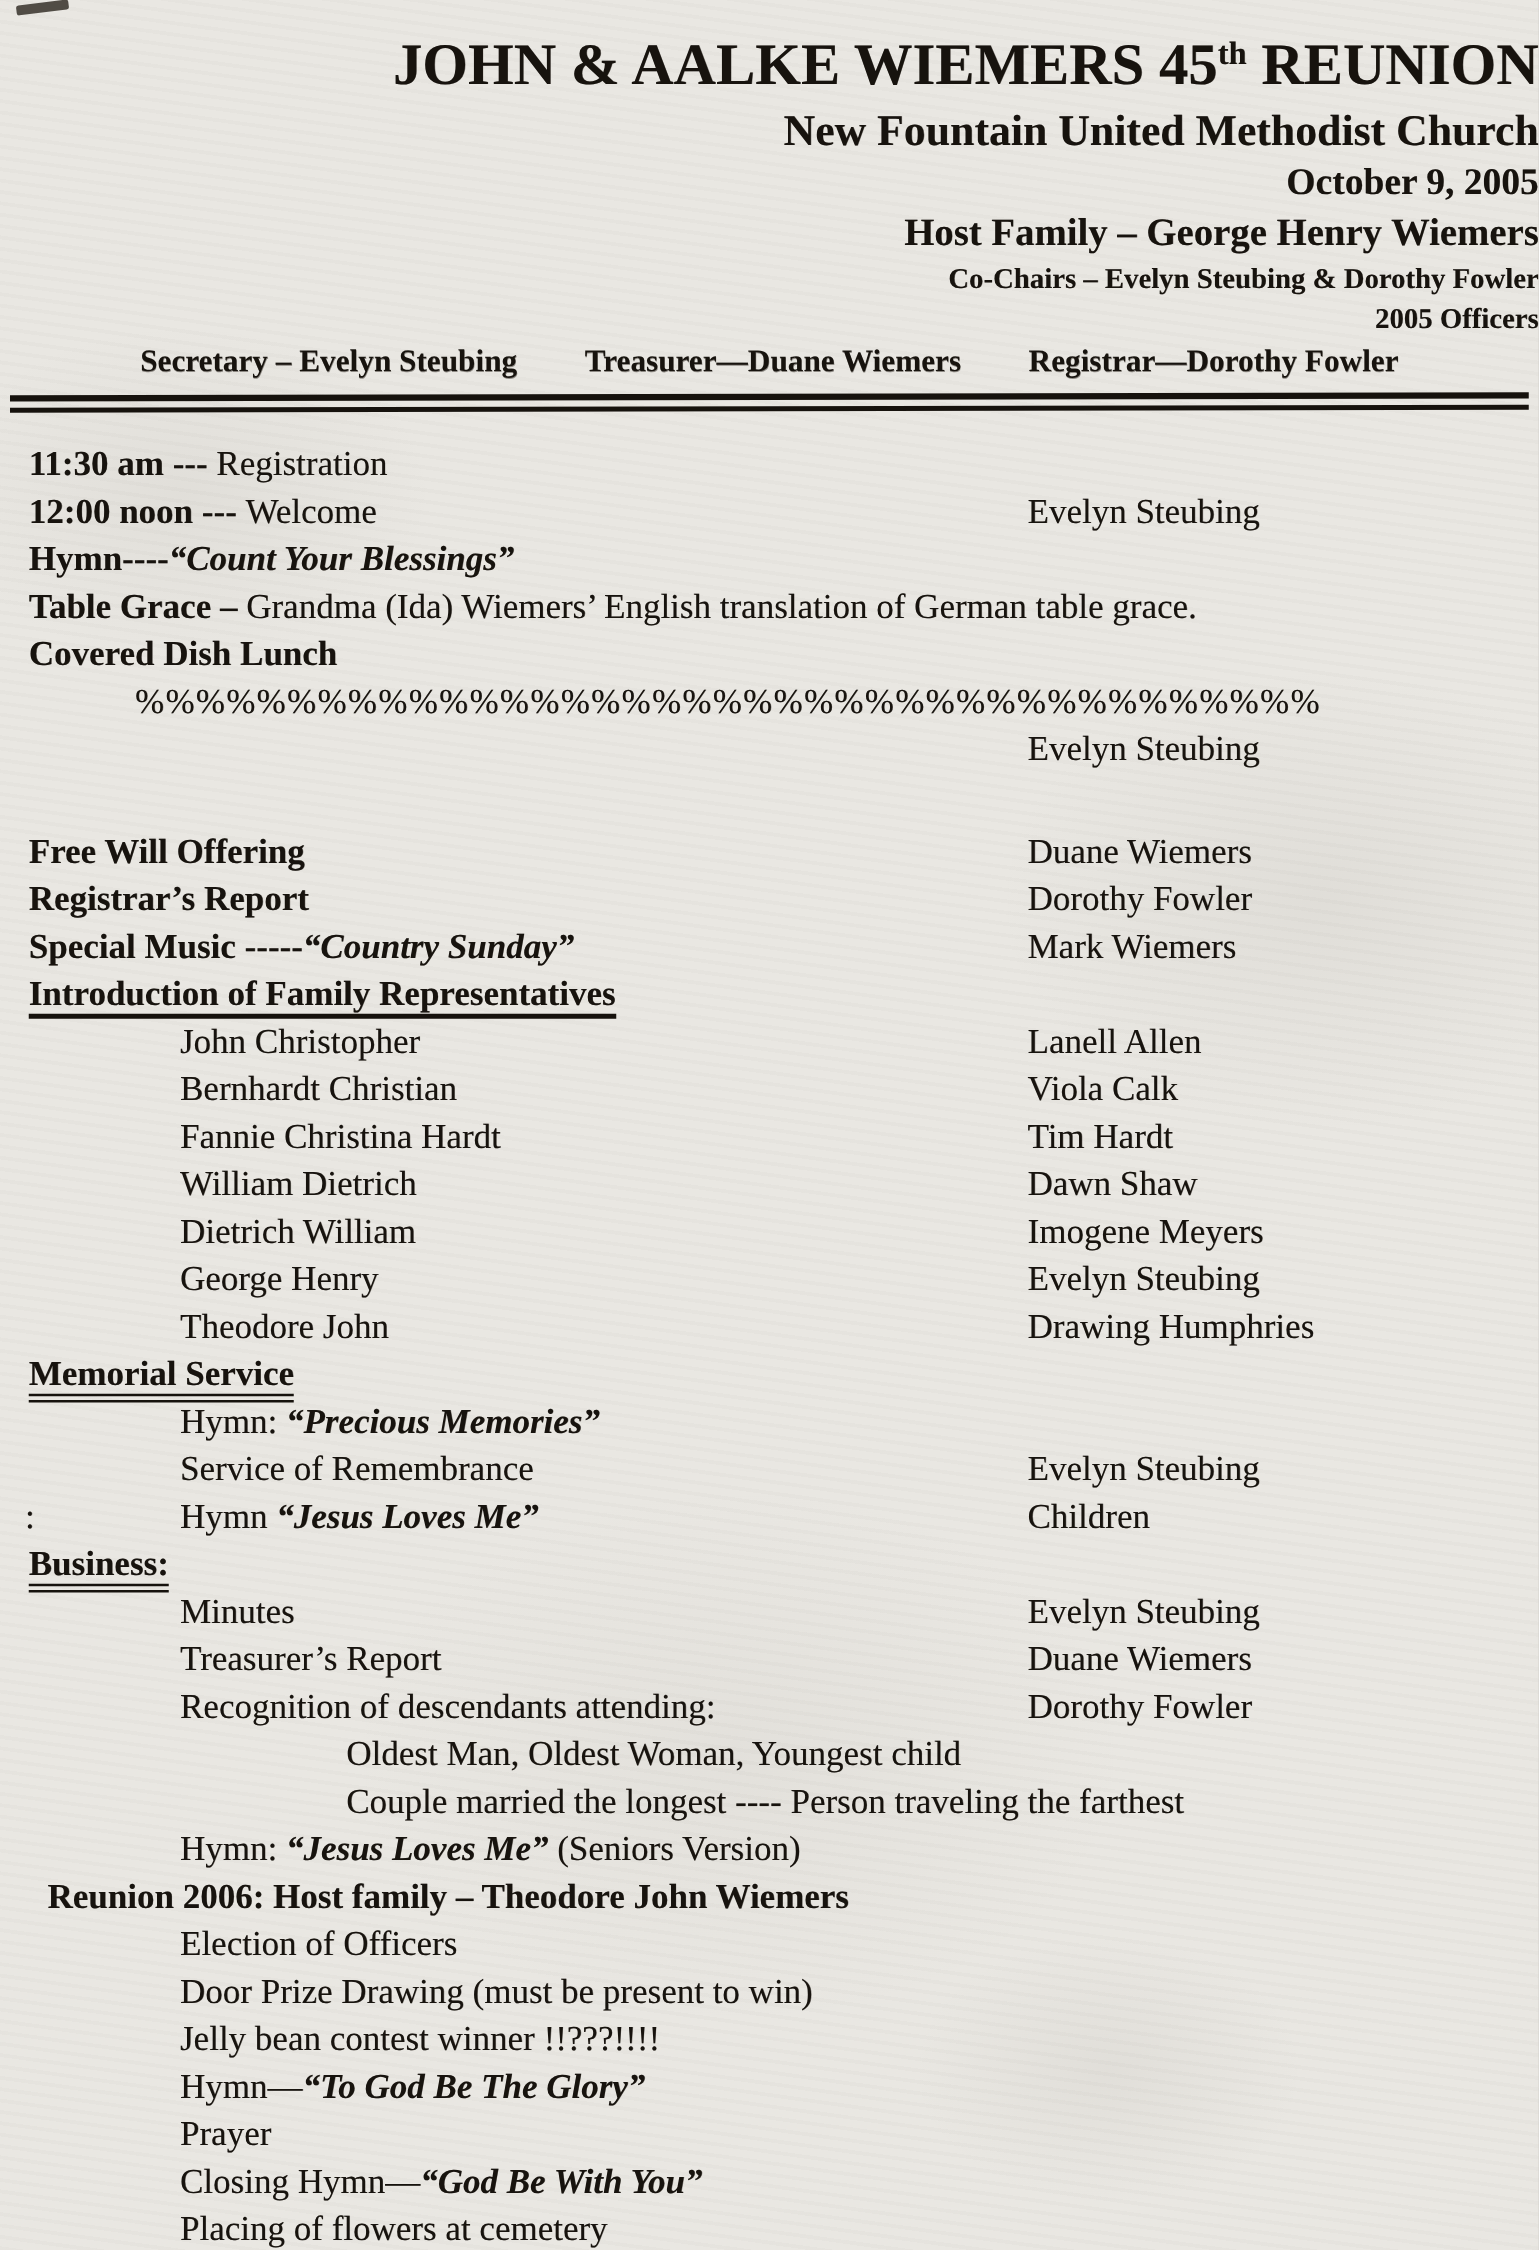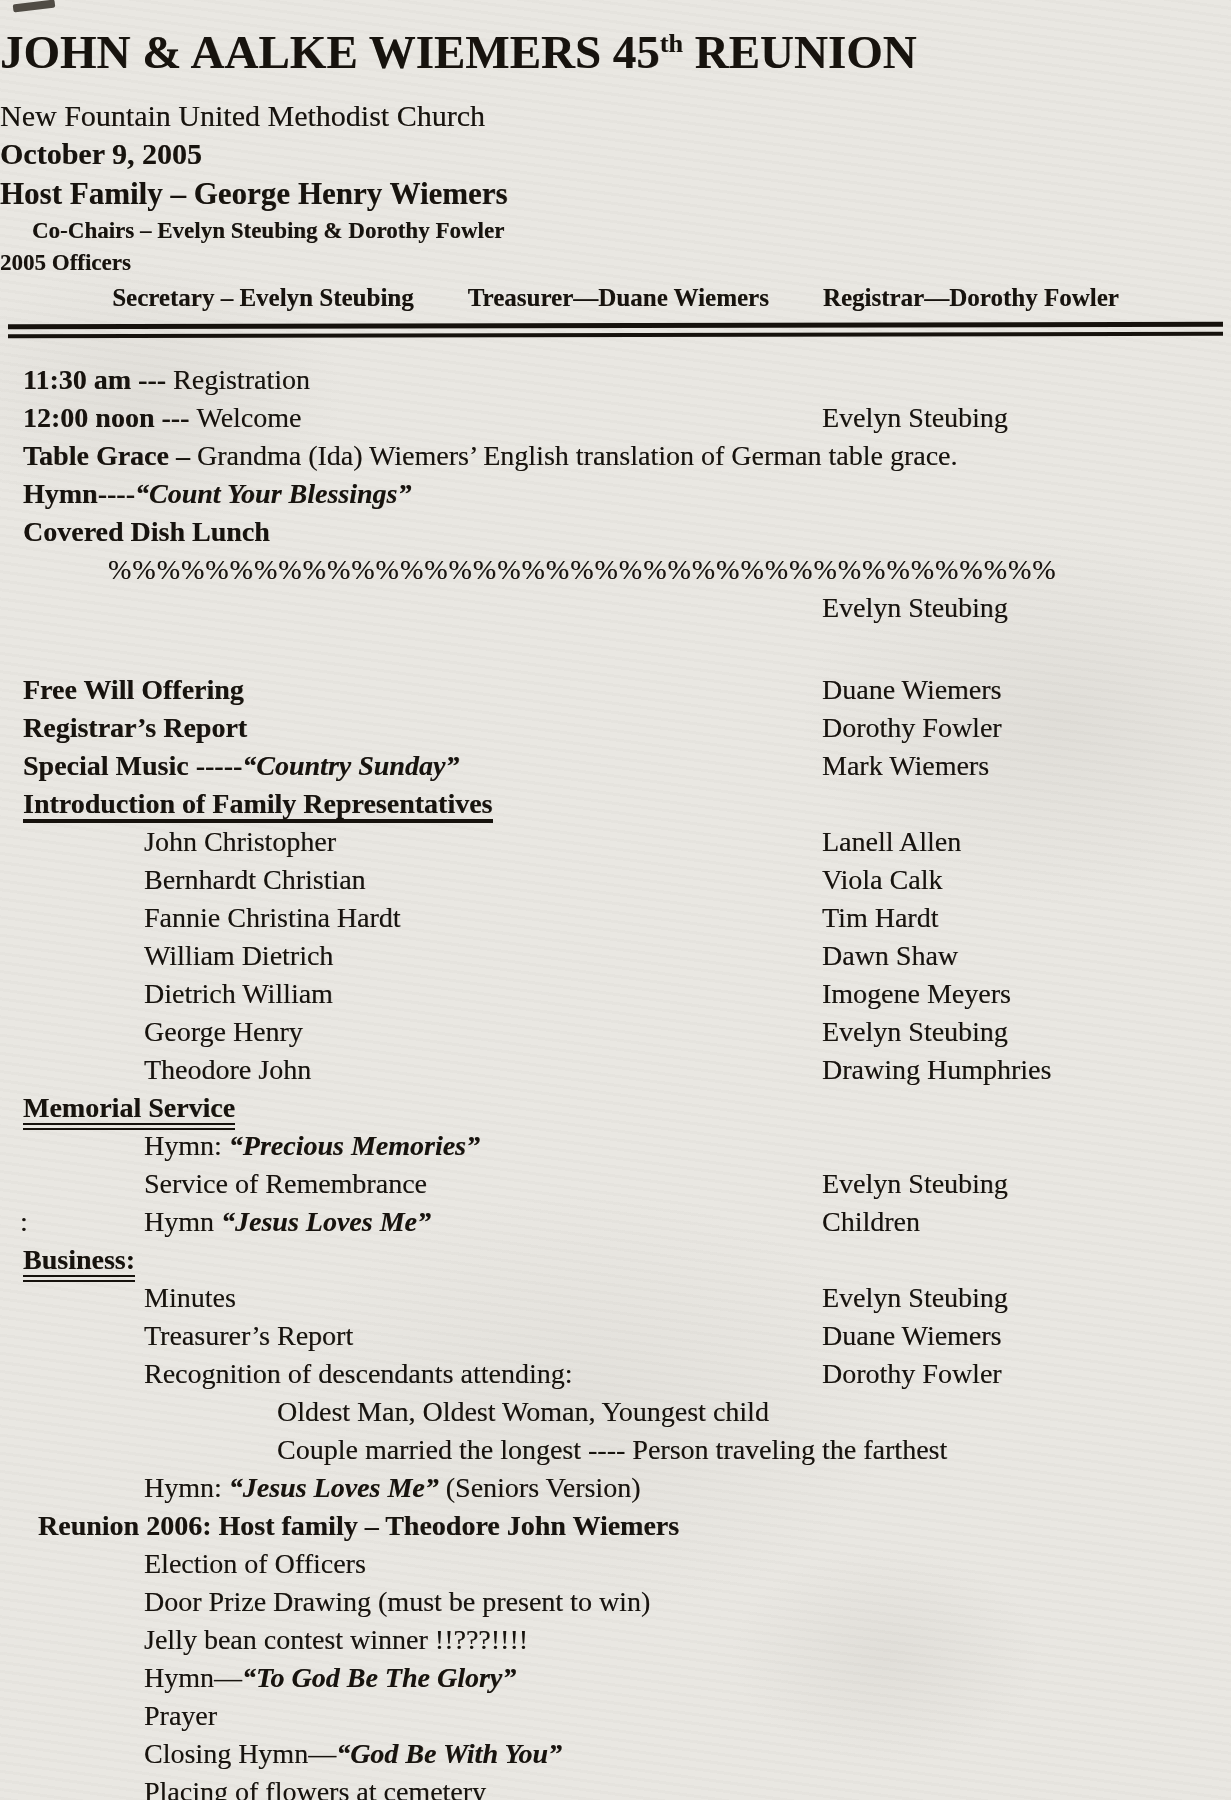--- a/index.html
+++ b/index.html
@@ -14,24 +14,24 @@
     background-image:
       radial-gradient(ellipse 320px 220px at 12% 22%, rgba(115,110,100,0.07), transparent 62%),
       radial-gradient(ellipse 420px 300px at 86% 40%, rgba(115,110,100,0.08), transparent 62%),
       radial-gradient(ellipse 520px 360px at 48% 78%, rgba(125,120,110,0.06), transparent 60%),
       radial-gradient(ellipse 260px 180px at 72% 92%, rgba(115,110,100,0.07), transparent 60%),
       repeating-linear-gradient(8deg, rgba(100,95,85,0.028) 0 3px, transparent 3px 9px);
     text-shadow:0.3px 0.3px 0.5px rgba(30,24,18,0.45);
   }
   .smudge{position:absolute;top:2px;left:13px;width:42px;height:8px;background:#2b261e;
           transform:rotate(-7deg);border-radius:2px;opacity:.8;}
-  .hdr{text-align:left;}
+  .hdr{text-align:right;}
   .title{font-size:47px;font-weight:bold;margin-top:26px;line-height:1.12;}
   .title .sup{font-size:26px;vertical-align:16px;}
-  .h-church{font-size:30px;font-weight:normal;margin-top:19px;line-height:1.2;}
+  .h-church{font-size:35px;font-weight:bold;margin-top:5px;line-height:1.2;}
   .h-date{font-size:30px;font-weight:bold;margin-top:2px;line-height:1.2;}
   .h-host{font-size:31px;font-weight:bold;margin-top:3px;line-height:1.2;}
   .h-cochairs{font-size:23px;font-weight:bold;margin-top:5px;line-height:1.25;padding-left:32px;}
   .h-officers-title{font-size:23px;font-weight:bold;margin-top:3px;line-height:1.25;}
   .h-officers{font-size:25px;font-weight:bold;margin-top:5px;display:flex;justify-content:center;gap:54px;line-height:1.25;}
   .rule{margin:9px 8px 0 8px;border-top:5px solid #16120d;border-bottom:4px solid #16120d;height:5px;
         transform:rotate(-0.12deg);}
   .rows{position:relative;margin-top:24px;}
   .row{position:relative;height:38px;line-height:38px;font-size:28px;white-space:nowrap;}
   .row .L{position:absolute;top:0;}
@@ -72,24 +72,24 @@
 
   <div class="rows" id="rows">
       <div class="row L0">
         <span class="L"><span class="b">11:30 am --- </span><span class="">Registration</span></span>
       </div>
       <div class="row L0">
         <span class="L"><span class="b">12:00 noon --- </span><span class="">Welcome</span></span>
         <span class="R">Evelyn Steubing</span>
       </div>
       <div class="row L0">
+        <span class="L"><span class="b">Hymn----</span><span class="b it">“Count Your Blessings”</span></span>
+      </div>
+      <div class="row L0">
         <span class="L"><span class="b">Table Grace – </span><span class="">Grandma (Ida) Wiemers’ English translation of German table grace.</span></span>
-      </div>
-      <div class="row L0">
-        <span class="L"><span class="b">Hymn----</span><span class="b it">“Count Your Blessings”</span></span>
       </div>
       <div class="row L0">
         <span class="L"><span class="b">Covered Dish Lunch</span></span>
       </div>
       <div class="row LP">
         <span class="L"><span class="">%%%%%%%%%%%%%%%%%%%%%%%%%%%%%%%%%%%%%%%</span></span>
       </div>
       <div class="row L0">
         <span class="R">Evelyn Steubing</span>
       </div>

